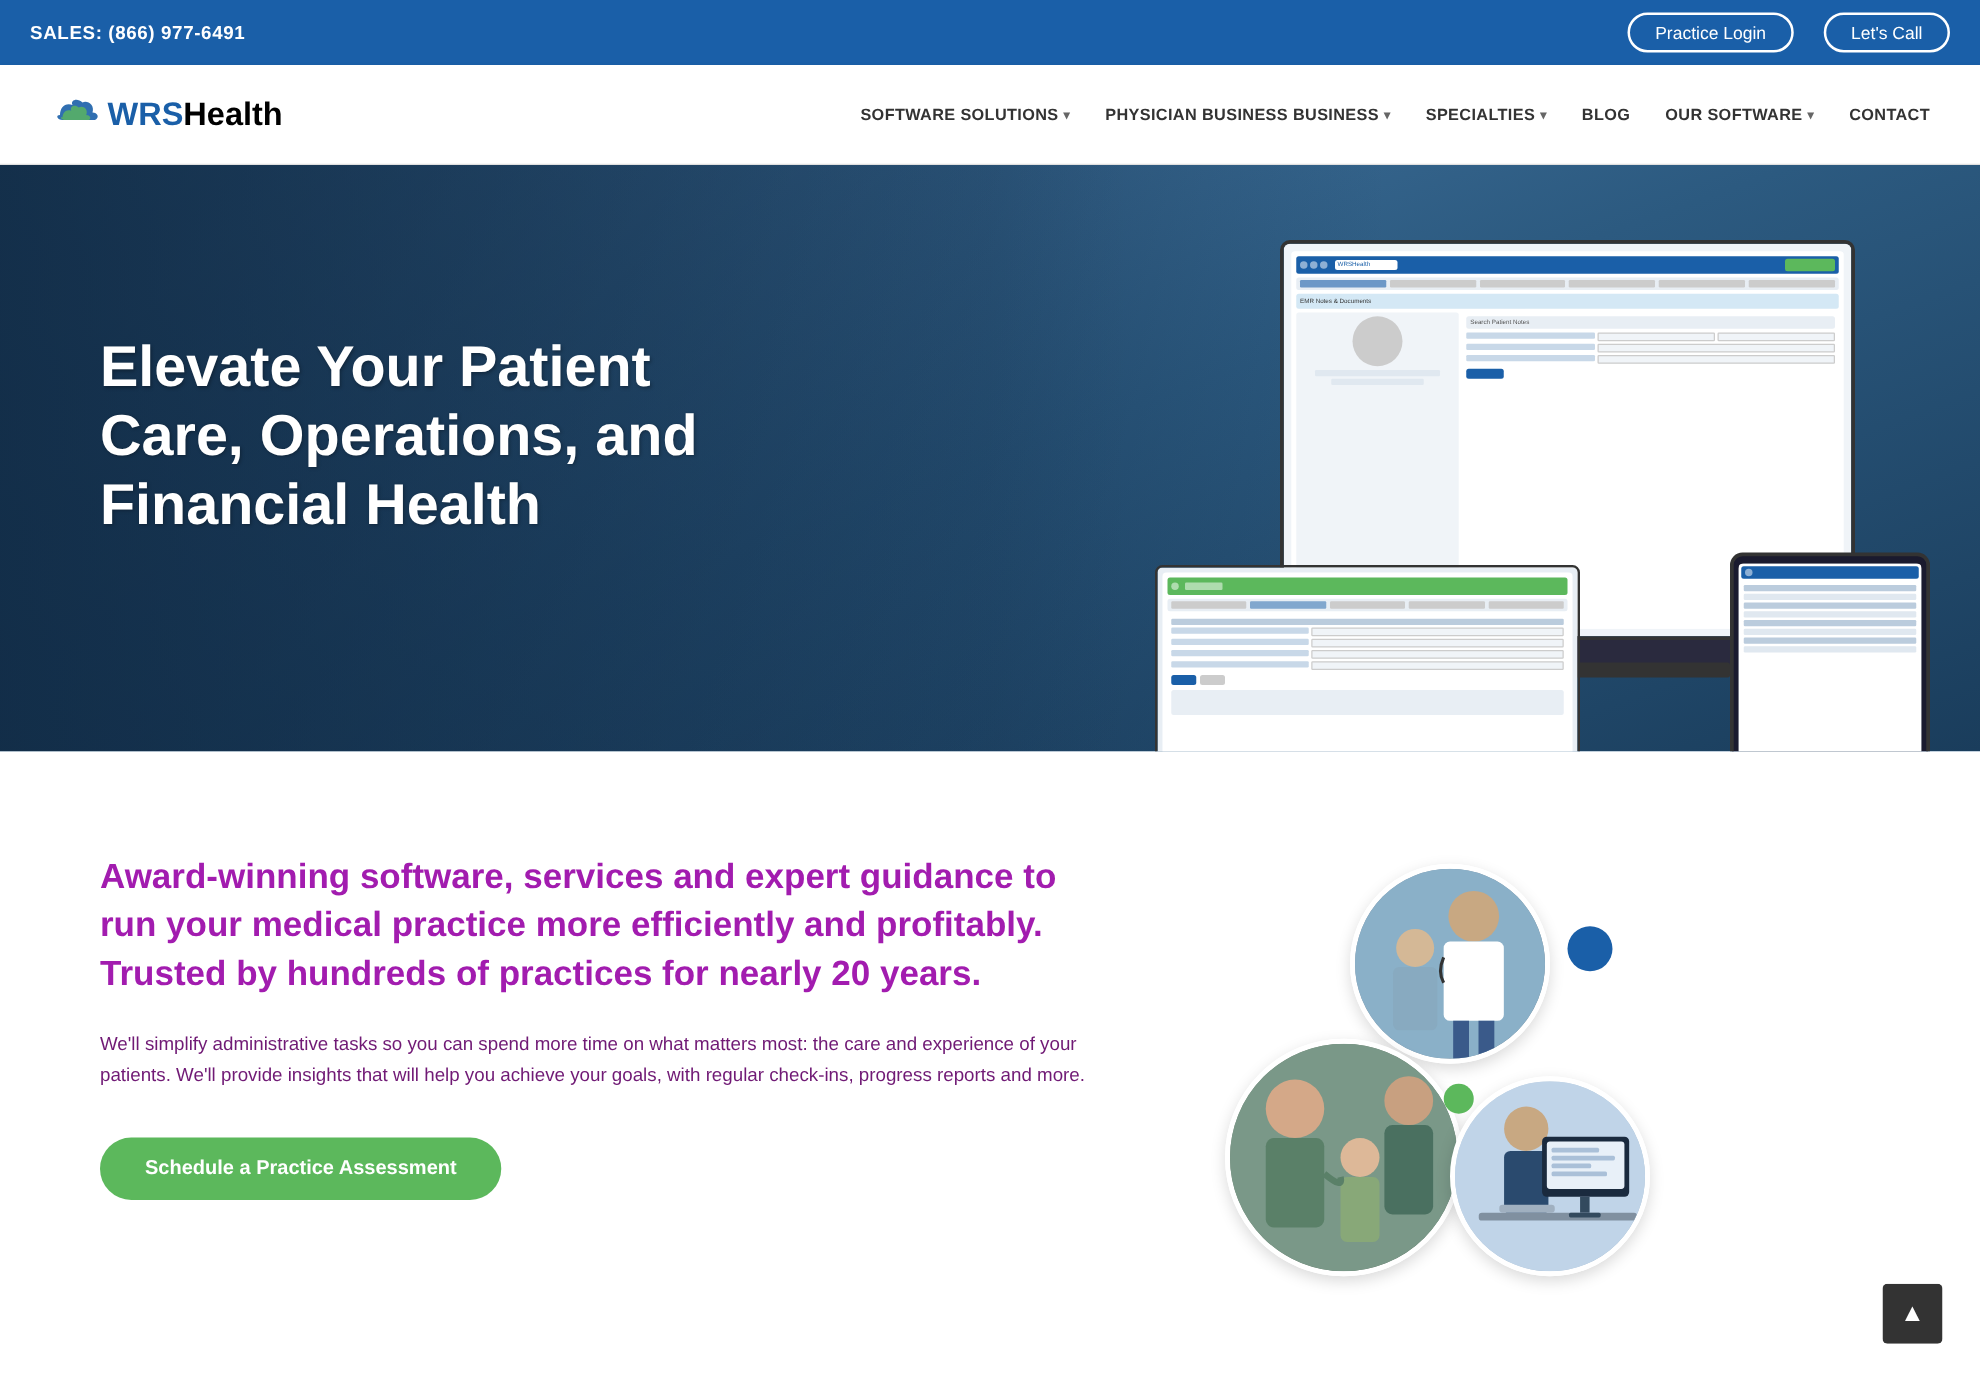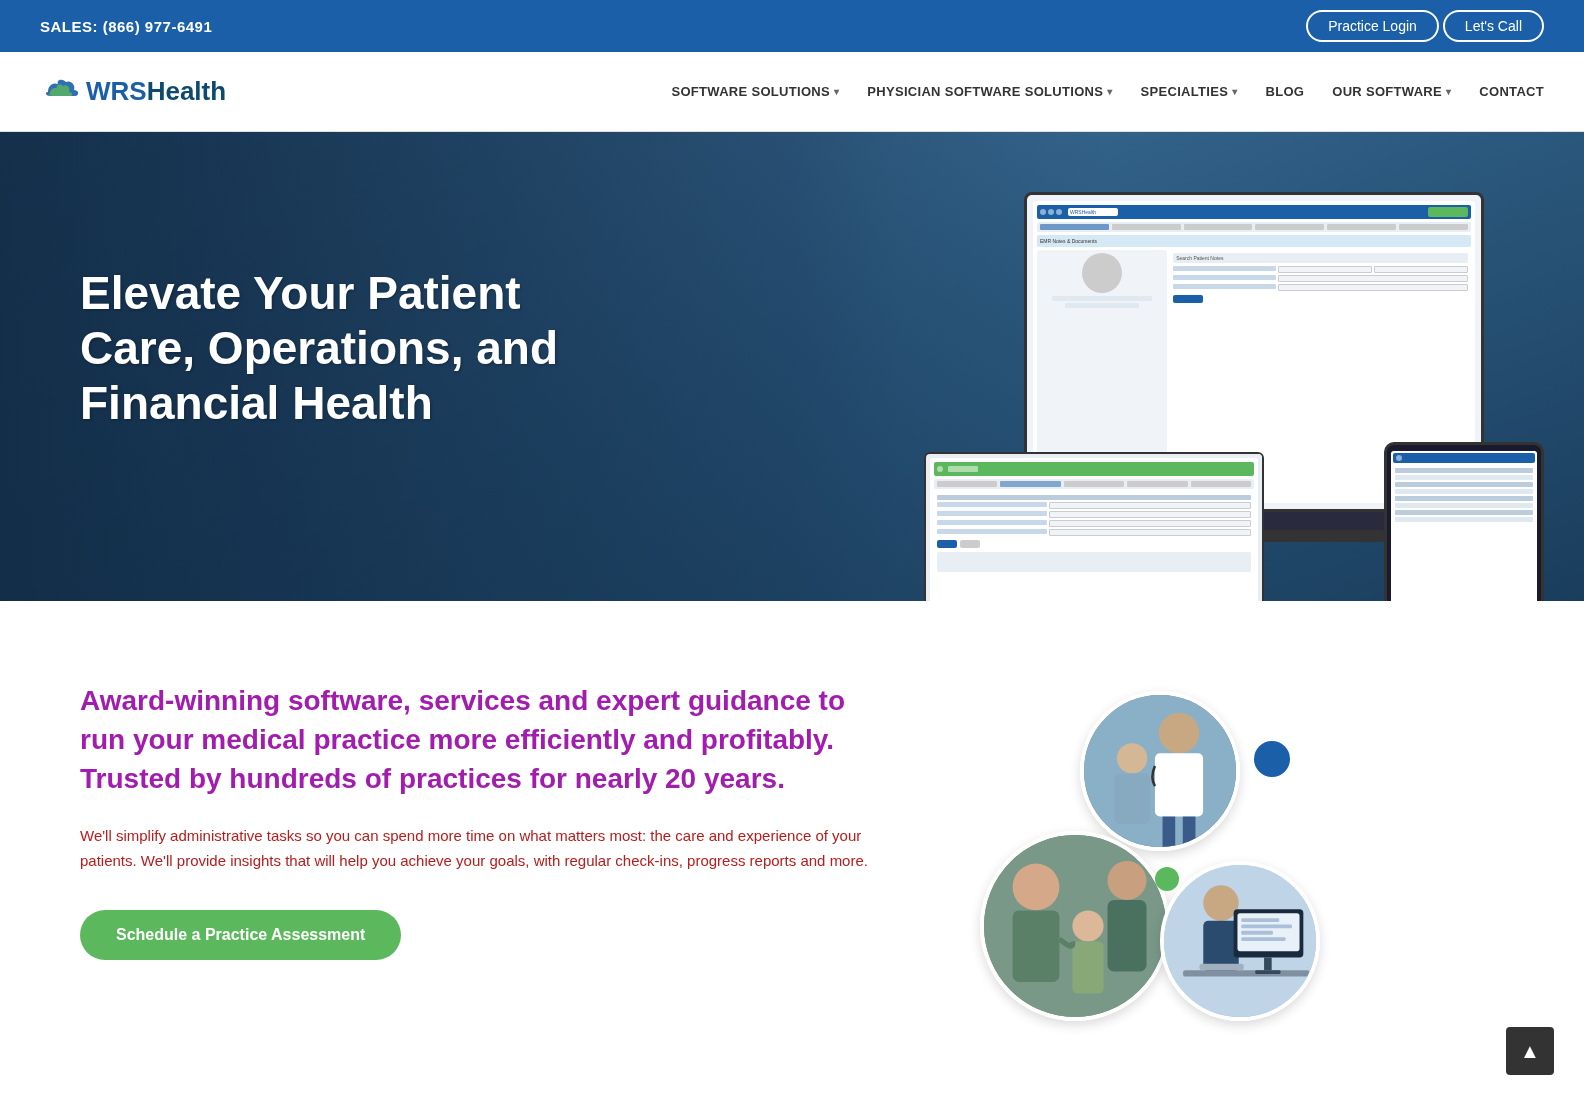--- a/index.html
+++ b/index.html
@@ -4,23 +4,23 @@
   <style>
     * { margin: 0; padding: 0; box-sizing: border-box; }
     body { font-family: Arial, sans-serif; width: 1584px; overflow-x: hidden; }
 
     
     .top-bar {
       background: #1a5fa8;
       display: flex;
       align-items: center;
       justify-content: flex-end;
-      padding: 0 40px;
+      padding: 0 24px;
       height: 52px;
-      gap: 4px;
+      gap: 24px;
     }
     .top-bar-sales {
       color: #fff;
       font-size: 15px;
       font-weight: bold;
       margin-right: auto;
       letter-spacing: 0.5px;
     }
     .top-bar-btn {
       border: 2px solid #fff;
@@ -53,21 +53,21 @@
     }
     .logo-icon {
       width: 40px;
       height: 28px;
     }
     .logo-text {
       font-size: 26px;
       font-weight: bold;
     }
     .logo-wrs { color: #1a5fa8; text-align: center; }
-    .logo-health { color: #0c4a6e; }
+    .logo-health { color: #000000; }
     .nav-items {
       display: flex;
       align-items: center;
       gap: 28px;
       list-style: none;
     }
     .nav-items li a {
       text-decoration: none;
       color: #333;
       font-size: 13px;
@@ -353,21 +353,21 @@
     }
     .about-heading {
       font-size: 28px;
       font-weight: bold;
       color: #a21caf;
       line-height: 1.4;
       margin-bottom: 24px;
     }
     .about-subtext {
       font-size: 15px;
-      color: #b91c1c;
+      color: #701a75;
       line-height: 1.7;
       margin-bottom: 36px;
     }
     .schedule-btn {
       background: #5cb85c;
       color: #fff;
       border: none;
       padding: 16px 36px;
       border-radius: 30px;
       font-size: 16px;
@@ -497,21 +497,21 @@
   </a>
   <ul class="nav-items">
     <li>
       <a href="#">
         <span>SOFTWARE SOLUTIONS</span>
         <span class="nav-arrow">▾</span>
       </a>
     </li>
     <li>
       <a href="#">
-        <span>PHYSICIAN SOFTWARE SOLUTIONS</span>
+        <span>PHYSICIAN BUSINESS BUSINESS</span>
         <span class="nav-arrow">▾</span>
       </a>
     </li>
     <li>
       <a href="#">
         <span>SPECIALTIES</span>
         <span class="nav-arrow">▾</span>
       </a>
     </li>
     <li>

